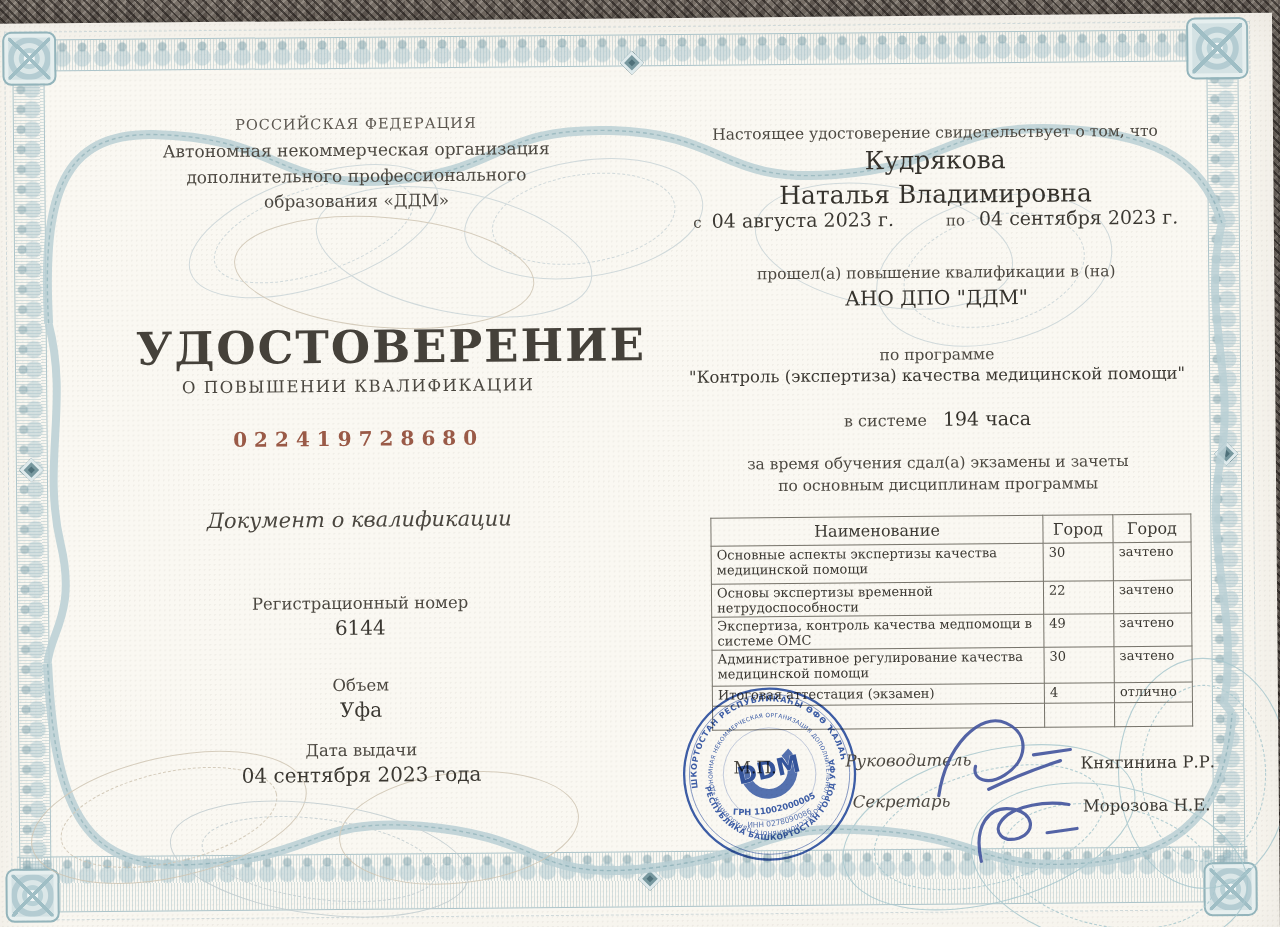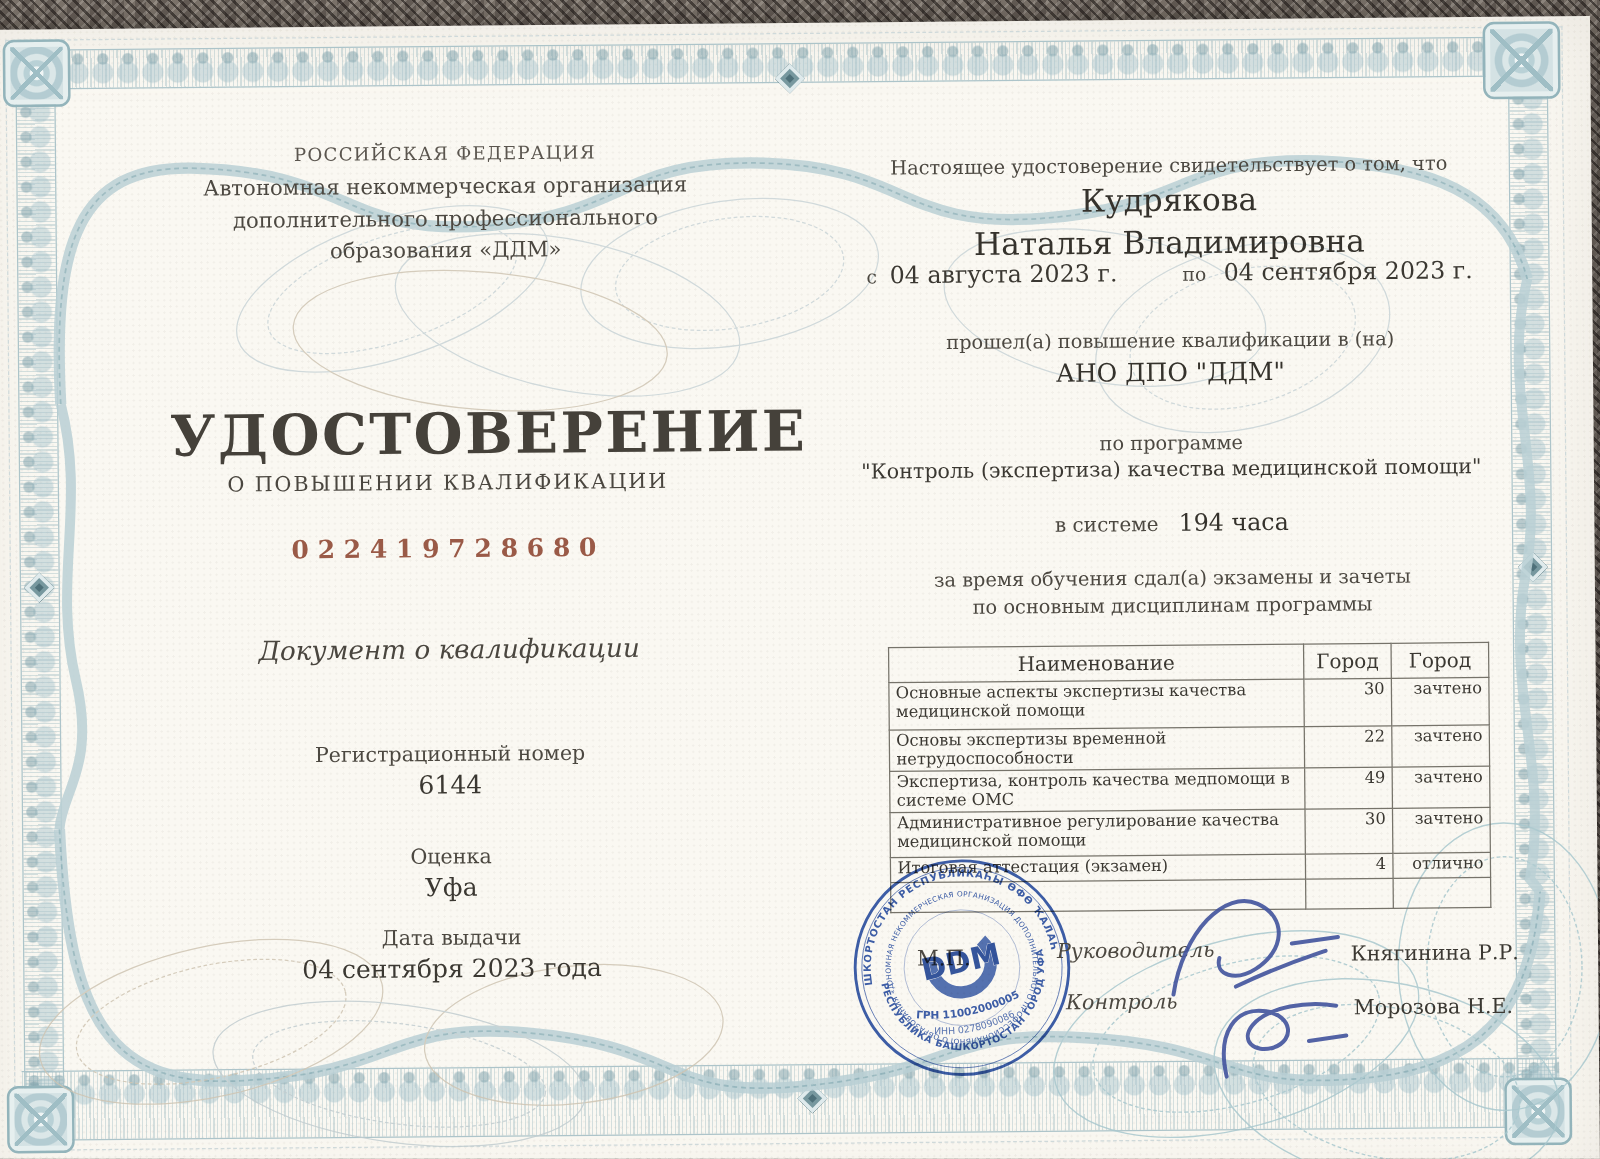--- a/index.html
+++ b/index.html
@@ -83,21 +83,21 @@
   .r-proglbl{position:absolute;top:330px;width:100%;font-size:15.5px;color:#4c4841;}
   .r-progname{position:absolute;top:350px;width:100%;font-size:16.5px;color:#3b3832;}
   .r-volume{position:absolute;top:392px;width:100%;font-size:16px;color:#4c4841;}
   .r-volume b{font-size:19px;font-weight:normal;color:#35322c;margin-left:16px;}
   .r-exams{position:absolute;top:436px;width:100%;font-size:15.5px;line-height:1.42;color:#4c4841;}
   
   table.marks{position:absolute;left:724px;top:500px;width:480px;border-collapse:collapse;
     font-size:13px;color:#3b3832;table-layout:fixed;}
   table.marks th,table.marks td{border:1px solid #76736a;padding:1px 5px;vertical-align:top;text-align:left;}
   table.marks th{font-size:16px;font-weight:normal;text-align:center;padding:4px 2px;}
-  table.marks td.c{text-align:right;}
+  table.marks td.c{text-align:left;}
   col.c-name{width:332px;} col.c-vol{width:70px;} col.c-grade{width:78px;}
   
   .mp{position:absolute;left:745px;top:740px;font-size:17px;color:#4c4841;}
   .stamp{position:absolute;left:692px;top:668px;width:178px;height:178px;transform:rotate(-12deg);
     opacity:.92;mix-blend-mode:multiply;}
   .sig-role{position:absolute;font-size:16.5px;font-style:italic;color:#4c4841;}
   .role-head{left:857px;top:735px;} .role-sec{left:864px;top:776px;}
   .sig-name{position:absolute;font-size:16.5px;color:#3b3832;}
   .name-head{left:1092px;top:739px;} .name-sec{left:1094px;top:782px;}
   .signature{position:absolute;left:942px;top:688px;width:150px;height:165px;}
@@ -167,21 +167,21 @@
       <div class="l-org">Автономная некоммерческая организация дополнительного профессионального образования «ДДМ»</div>
       <div class="l-title">УДОСТОВЕРЕНИЕ</div>
       <div class="l-sub">О ПОВЫШЕНИИ КВАЛИФИКАЦИИ</div>
       <div class="l-num">022419728680</div>
       <div class="l-doc">Документ о квалификации</div>
       <div class="l-reg">
         <span class="lbl">Регистрационный номер</span>
         <span class="val">6144</span>
       </div>
       <div class="l-city">
-        <span class="lbl">Оценка</span>
+        <span class="lbl">Объем</span>
         <span class="val">Уфа</span>
       </div>
       <div class="l-date">
         <span class="lbl">Дата выдачи</span>
         <span class="val">04 сентября 2023 года</span>
       </div>
     </div>
 
     <div class="col-right">
       <div class="r-intro">Настоящее удостоверение свидетельствует о том, что</div>
@@ -283,21 +283,21 @@
           <textPath href="#arcInn" startOffset="50%" text-anchor="middle">ИНН 0278090086</textPath>
         </text>
       </g>
       <g>
         <circle cx="100" cy="95" r="27" fill="none" stroke="#2d52a8" stroke-width="11" stroke-dasharray="108 62" transform="rotate(-35 100 95)" opacity="0.88"></circle>
         <text x="100" y="104" text-anchor="middle" font-size="27" font-weight="bold" font-family="'DejaVu Sans','Liberation Sans',sans-serif" fill="#24489c" stroke="#f7f8fb" stroke-width="0.6" paint-order="stroke">DDM</text>
       </g>
     </svg>
 
     <div class="sig-role role-head">Руководитель</div>
-    <div class="sig-role role-sec">Контроль</div>
+    <div class="sig-role role-sec">Секретарь</div>
 
     <svg class="signature" viewBox="0 0 150 165">
       <g fill="none" stroke="#45569f" stroke-width="3.2" stroke-linecap="round" opacity="0.92">
         <path d="M 8,92 C 16,42 50,8 76,20 C 100,31 97,58 74,72 C 58,82 41,77 45,63"></path>
         <path d="M 58,86 C 92,70 115,63 130,58"></path>
         <path d="M 103,52 L 140,47"></path>
         <path d="M 50,158 C 42,122 58,102 82,106 C 103,110 105,129 88,135 C 72,140 61,129 71,117 C 84,102 116,98 138,102"></path>
         <path d="M 116,130 L 146,126"></path>
       </g>
     </svg>

